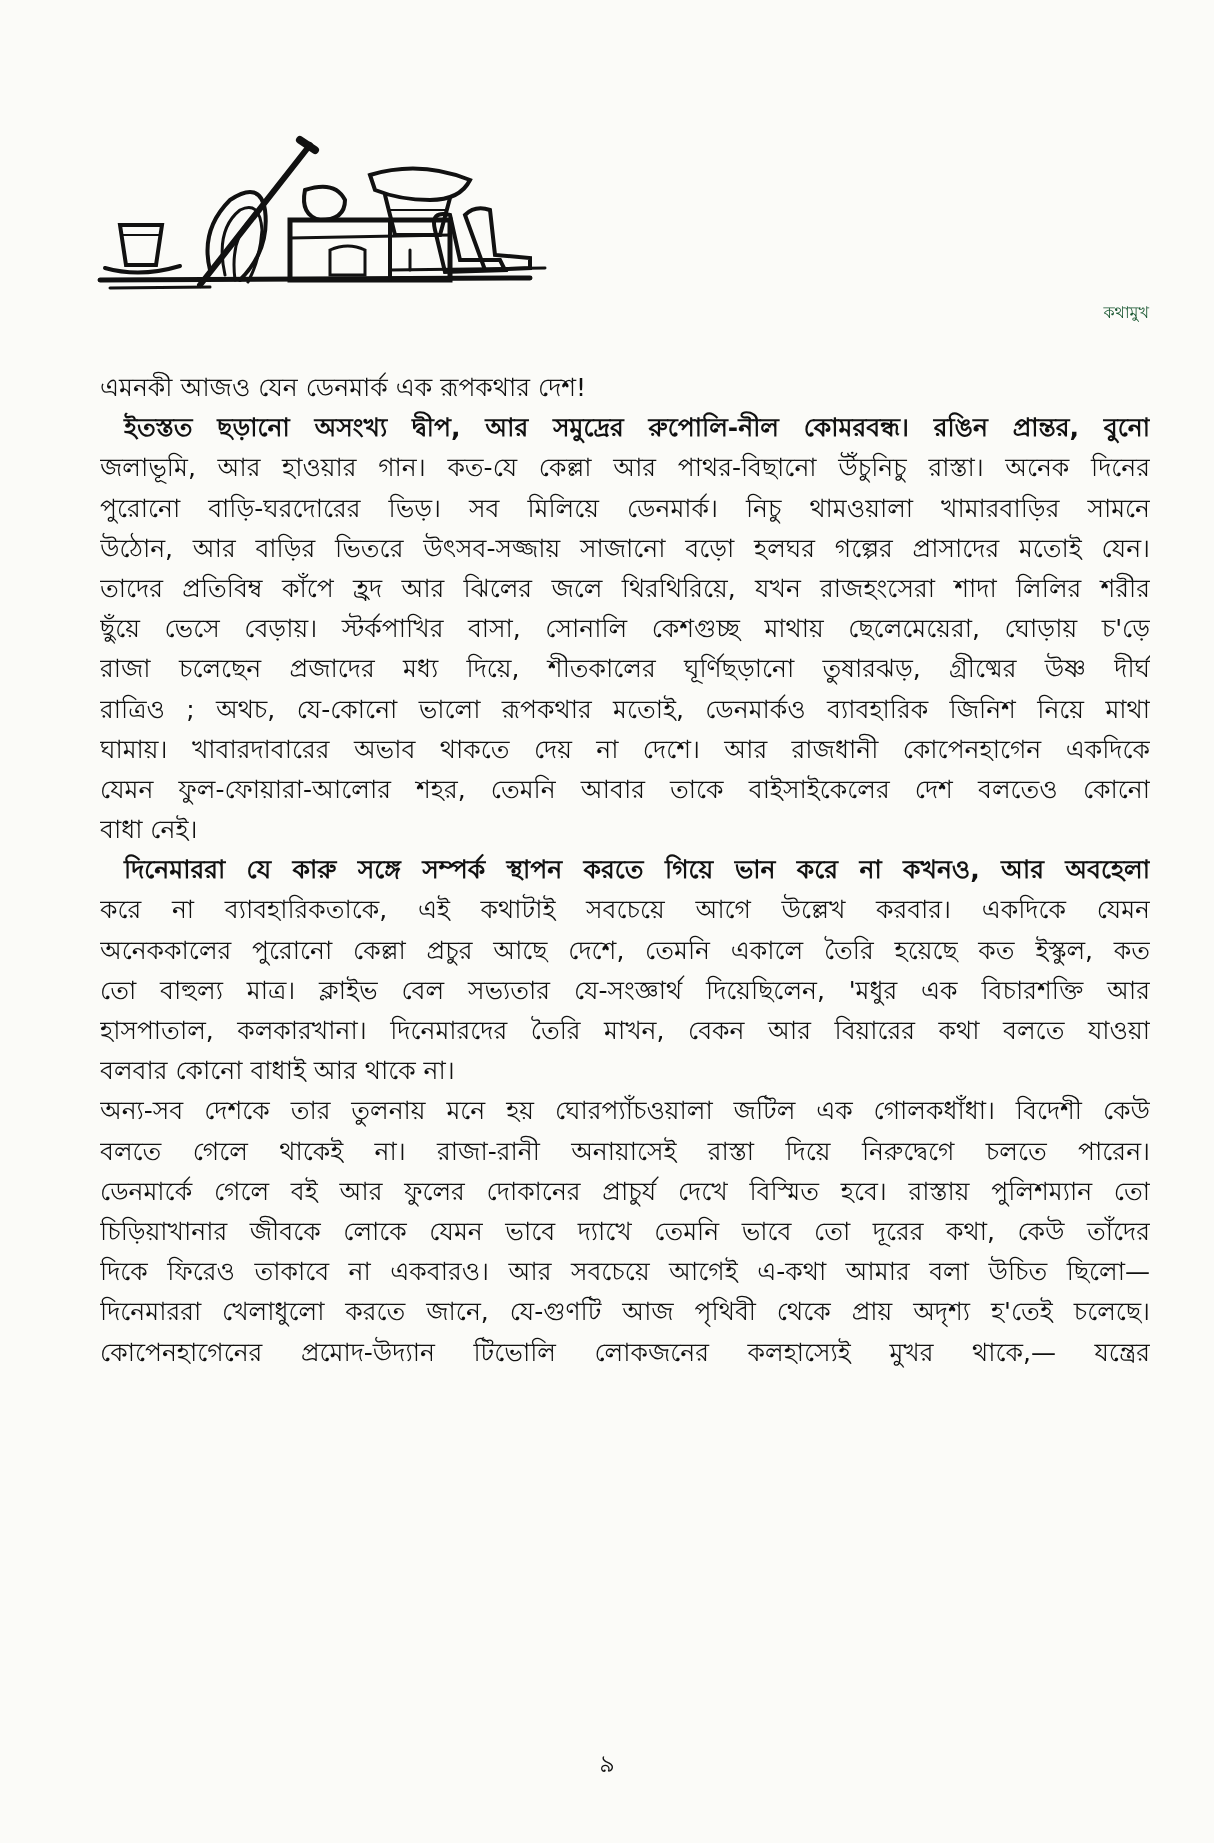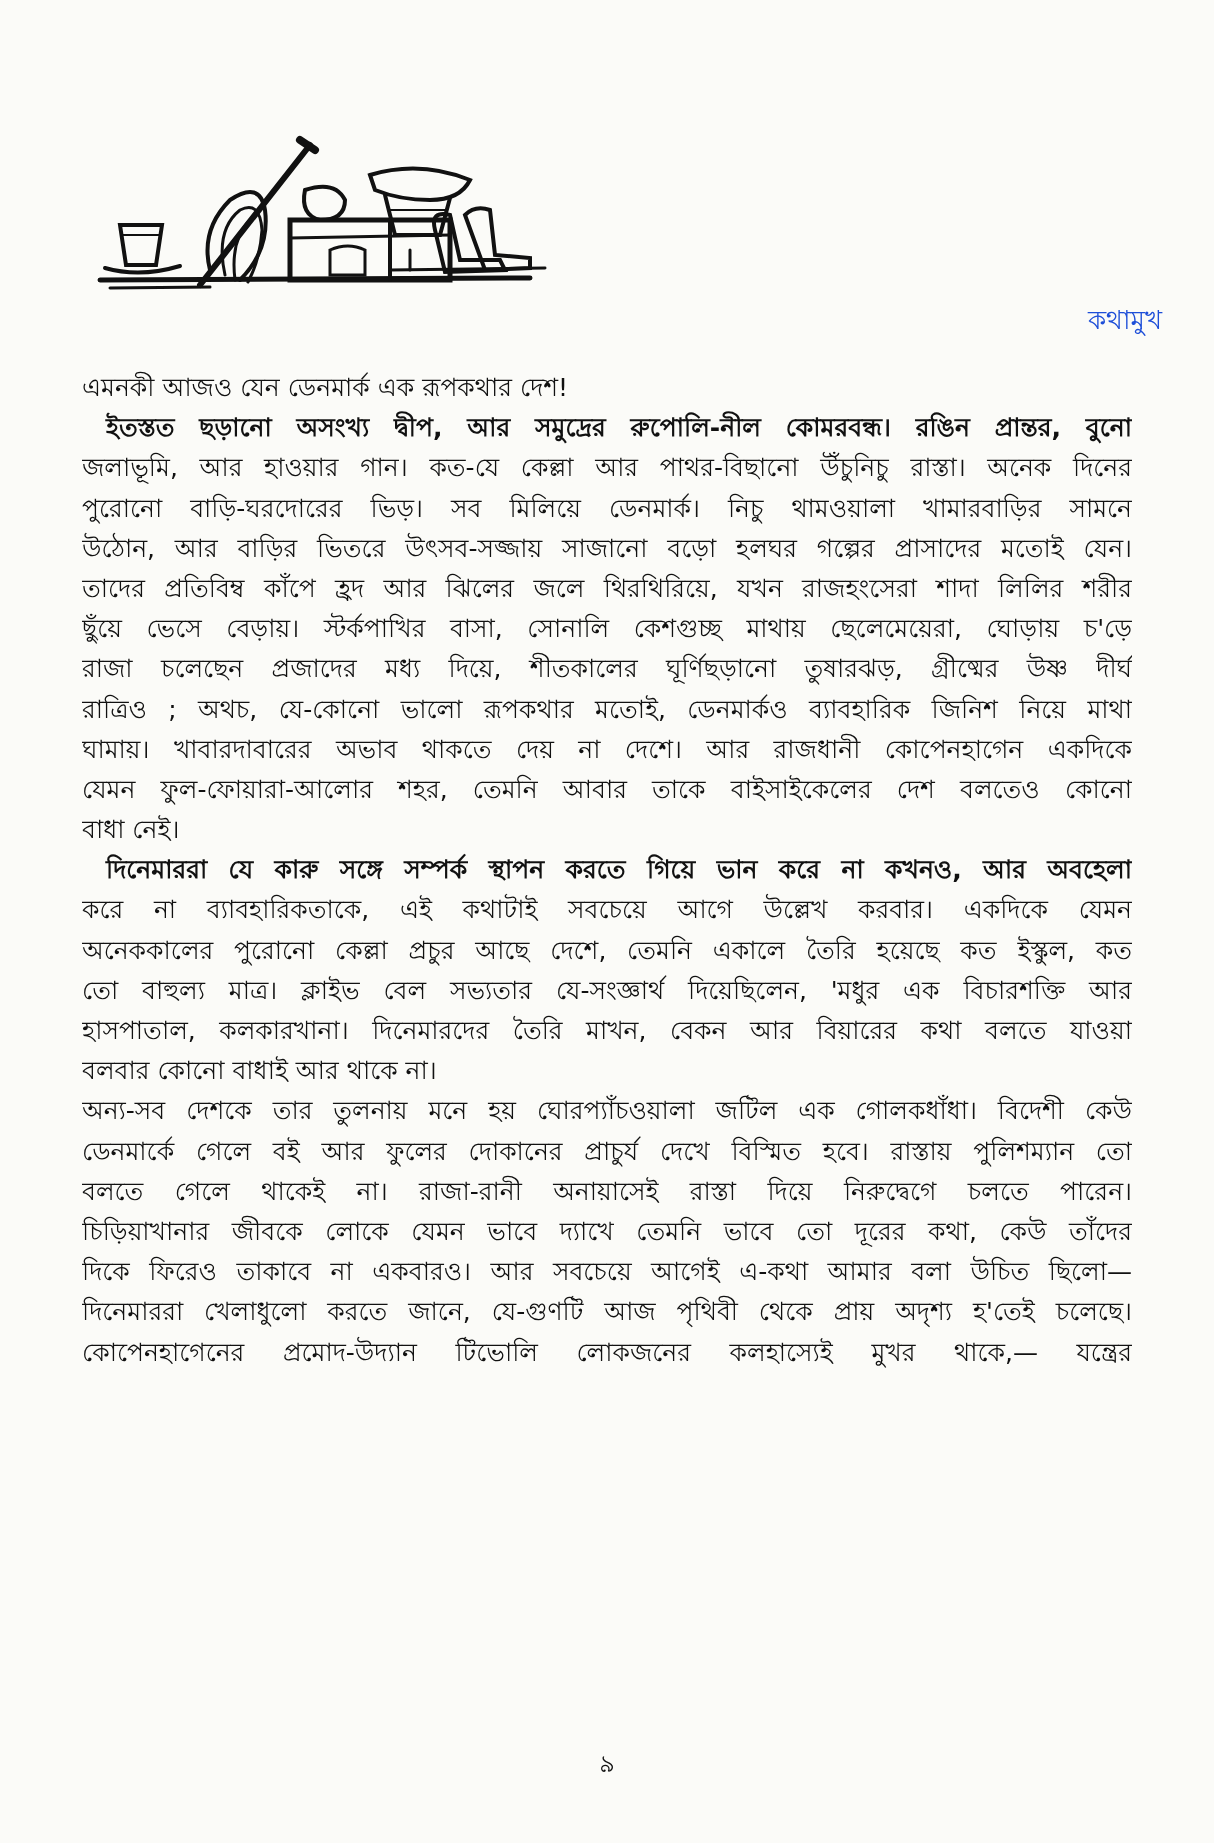--- a/index.html
+++ b/index.html
@@ -14,28 +14,28 @@
   }
   .illustration {
     position: absolute;
     left: 90px;
     top: 120px;
     width: 470px;
     height: 175px;
   }
   .section-title {
     position: absolute;
-    right: 52px;
+    right: 65px;
     top: 300px;
-    font-size: 26px;
-    color: #1d4ed8;
+    font-size: 16px;
+    color: #14532d;
   }
   .text-body {
     position: absolute;
-    left: 82px;
+    left: 100px;
     top: 368px;
     width: 1050px;
   }
   .line {
     font-size: 25px;
     line-height: 40.2px;
     height: 40.2px;
     white-space: nowrap;
     text-align: justify;
     text-align-last: justify;
@@ -107,21 +107,21 @@
     <div class="line">ঘামায়। খাবারদাবারের অভাব থাকতে দেয় না দেশে। আর রাজধানী কোপেনহাগেন একদিকে</div>
     <div class="line">যেমন ফুল-ফোয়ারা-আলোর শহর, তেমনি আবার তাকে বাইসাইকেলের দেশ বলতেও কোনো</div>
     <div class="line last">বাধা নেই।</div>
     <div class="line indent">দিনেমাররা যে কারু সঙ্গে সম্পর্ক স্থাপন করতে গিয়ে ভান করে না কখনও, আর অবহেলা</div>
     <div class="line">করে না ব্যাবহারিকতাকে, এই কথাটাই সবচেয়ে আগে উল্লেখ করবার। একদিকে যেমন</div>
     <div class="line">অনেককালের পুরোনো কেল্লা প্রচুর আছে দেশে, তেমনি একালে তৈরি হয়েছে কত ইস্কুল, কত</div>
     <div class="line">তো বাহুল্য মাত্র। ক্লাইভ বেল সভ্যতার যে-সংজ্ঞার্থ দিয়েছিলেন, 'মধুর এক বিচারশক্তি আর</div>
     <div class="line">হাসপাতাল, কলকারখানা। দিনেমারদের তৈরি মাখন, বেকন আর বিয়ারের কথা বলতে যাওয়া</div>
     <div class="line last">বলবার কোনো বাধাই আর থাকে না।</div>
     <div class="line">অন্য-সব দেশকে তার তুলনায় মনে হয় ঘোরপ্যাঁচওয়ালা জটিল এক গোলকধাঁধা। বিদেশী কেউ</div>
+    <div class="line">বলতে গেলে থাকেই না। রাজা-রানী অনায়াসেই রাস্তা দিয়ে নিরুদ্বেগে চলতে পারেন।</div>
     <div class="line">ডেনমার্কে গেলে বই আর ফুলের দোকানের প্রাচুর্য দেখে বিস্মিত হবে। রাস্তায় পুলিশম্যান তো</div>
-    <div class="line">বলতে গেলে থাকেই না। রাজা-রানী অনায়াসেই রাস্তা দিয়ে নিরুদ্বেগে চলতে পারেন।</div>
     <div class="line">চিড়িয়াখানার জীবকে লোকে যেমন ভাবে দ্যাখে তেমনি ভাবে তো দূরের কথা, কেউ তাঁদের</div>
     <div class="line">দিকে ফিরেও তাকাবে না একবারও। আর সবচেয়ে আগেই এ-কথা আমার বলা উচিত ছিলো—</div>
     <div class="line">দিনেমাররা খেলাধুলো করতে জানে, যে-গুণটি আজ পৃথিবী থেকে প্রায় অদৃশ্য হ'তেই চলেছে।</div>
     <div class="line">কোপেনহাগেনের প্রমোদ-উদ্যান টিভোলি লোকজনের কলহাস্যেই মুখর থাকে,— যন্ত্রের</div>
   </div>
 
 <div class="page-number">৯</div>
 
 </body></html>

